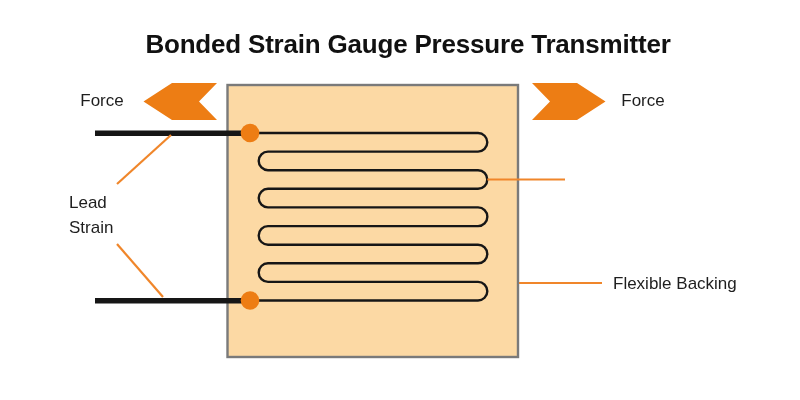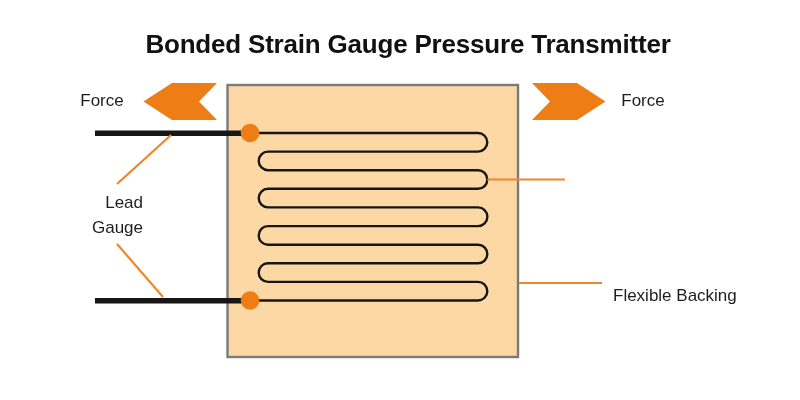--- a/index.html
+++ b/index.html
@@ -8,21 +8,21 @@
   .title{
     position:absolute;top:21px;left:0;width:100%;
     text-align:center;font-size:26px;font-weight:700;letter-spacing:-0.2px;
     color:#111111;margin:8px;
   }
   .diagram-svg{position:absolute;left:0;top:0;width:800px;height:400px;}
   .lbl{
     position:absolute;font-size:17px;color:#1e1e1e;white-space:nowrap;
     line-height:25px;
   }
-  .lbl.center{transform:translate(-50%,-50%);text-align:right;}
+  .lbl.center{transform:translate(-50%,-50%);text-align:left;}
   .lbl.vcenter{transform:translateY(-50%);}
   .lbl.wrap{white-space:normal;width:74px;}
 </style>
 </head>
 <body>
 
 <div class="stage">
 
   <h1 class="title">Bonded Strain Gauge Pressure Transmitter</h1>
 
@@ -53,17 +53,17 @@
     <line x1="487.3" y1="179.5" x2="565" y2="179.5" stroke-width="2.2" stroke="#F0862A"></line>
     <line x1="519" y1="283" x2="602" y2="283" stroke-width="2.2" stroke="#F0862A"></line>
     <line x1="117" y1="184" x2="171" y2="135" stroke-width="2.2" stroke="#F0862A"></line>
     <line x1="117" y1="244" x2="163" y2="297" stroke-width="2.2" stroke="#F0862A"></line>
   </svg>
 
   <span class="lbl center" style="left:102px;top:100px;">Force</span>
 
   <span class="lbl center" style="left:643px;top:100px;">Force</span>
 
-  <span class="lbl center wrap" style="left:106px;top:215px;">Lead Gauge</span>
+  <span class="lbl center wrap" style="left:106px;top:215px;">Lead Strain</span>
 
 
-  <span class="lbl vcenter" style="left:613px;top:283px;margin-top:12px;">Flexible Backing</span>
+  <span class="lbl vcenter" style="left:613px;top:283px;">Flexible Backing</span>
 </div>
 
 </body></html>

